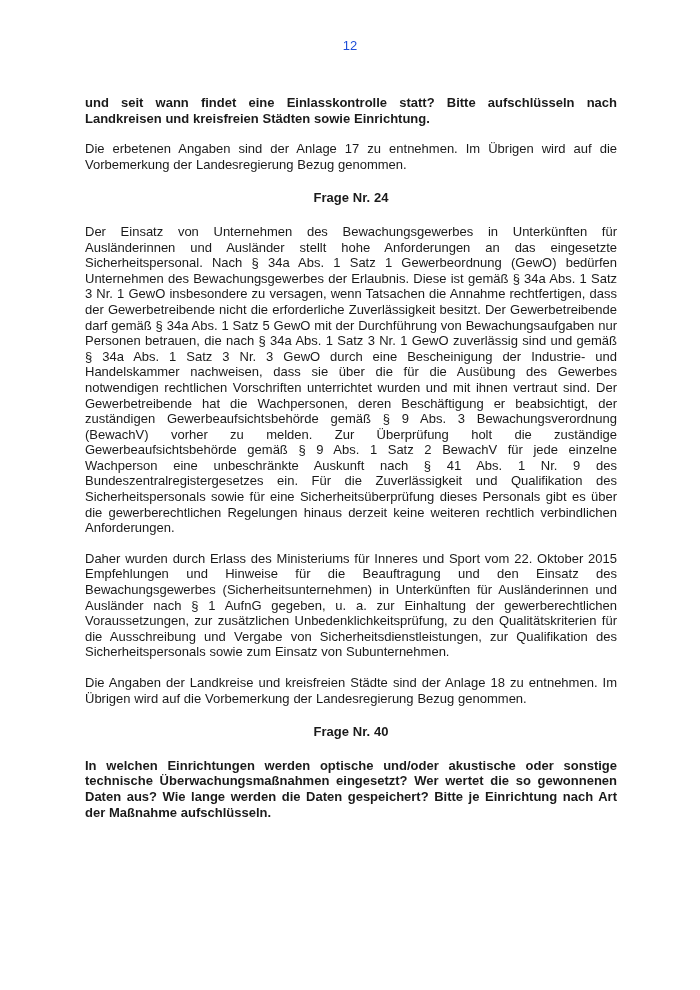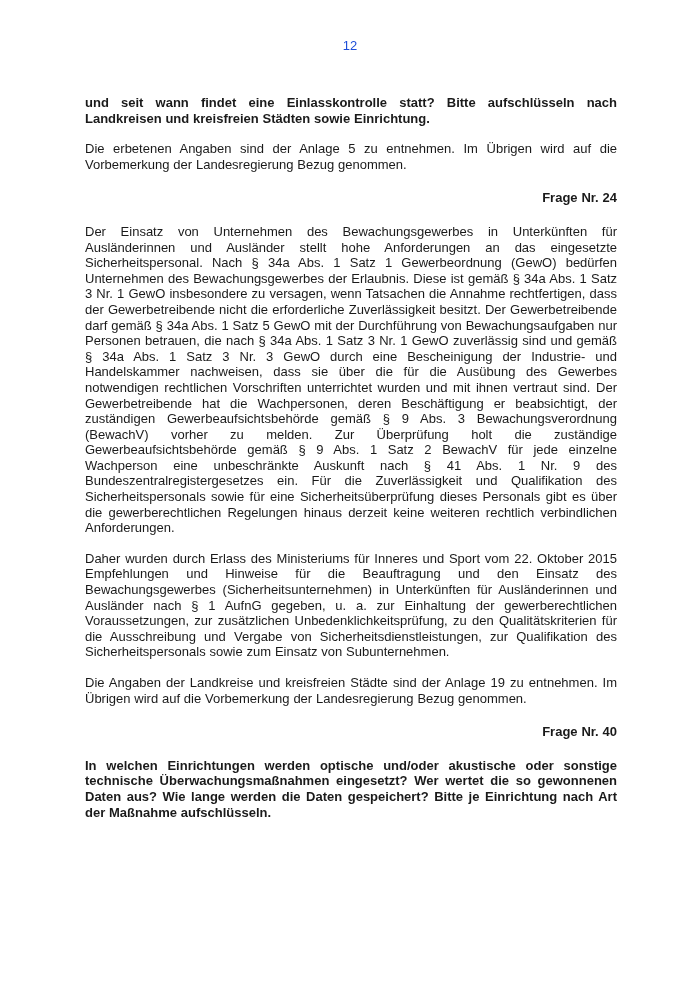--- a/index.html
+++ b/index.html
@@ -40,45 +40,45 @@
     hyphens: auto;
     -webkit-hyphens: auto;
     word-spacing: 0.2px;
   }
   .content p.bold {
     font-weight: bold;
   }
   .content p.heading {
     font-weight: bold;
     margin: 18px 0 18px 0;
-    text-align: right;
+    text-align: center;
   }
   .content p.spaced-top {
     margin-top: 3px;
   }
 </style>
 </head>
 <body>
 
 <div class="page">
   <div class="page-number">12</div>
 
   <div class="content">
 
     <p class="bold">und seit wann findet eine Einlasskontrolle statt? Bitte aufschlüsseln nach Landkreisen und kreisfreien Städten sowie Einrichtung.</p>
 
-    <p>Die erbetenen Angaben sind der Anlage 5 zu entnehmen. Im Übrigen wird auf die Vorbemerkung der Landesregierung Bezug genommen.</p>
+    <p>Die erbetenen Angaben sind der Anlage 17 zu entnehmen. Im Übrigen wird auf die Vorbemerkung der Landesregierung Bezug genommen.</p>
 
     <p class="heading">Frage Nr. 24</p>
 
 
     <p class="spaced-top">Der Einsatz von Unternehmen des Bewachungsgewerbes in Unterkünften für Ausländerinnen und Ausländer stellt hohe Anforderungen an das eingesetzte Sicherheitspersonal. Nach § 34a Abs. 1 Satz 1 Gewerbeordnung (GewO) bedürfen Unternehmen des Bewachungsgewerbes der Erlaubnis. Diese ist gemäß § 34a Abs. 1 Satz 3 Nr. 1 GewO insbesondere zu versagen, wenn Tatsachen die Annahme rechtfertigen, dass der Gewerbetreibende nicht die erforderliche Zuverlässigkeit besitzt. Der Gewerbetreibende darf gemäß § 34a Abs. 1 Satz 5 GewO mit der Durchführung von Bewachungsaufgaben nur Personen betrauen, die nach § 34a Abs. 1 Satz 3 Nr. 1 GewO zuverlässig sind und gemäß § 34a Abs. 1 Satz 3 Nr. 3 GewO durch eine Bescheinigung der Industrie- und Handelskammer nachweisen, dass sie über die für die Ausübung des Gewerbes notwendigen rechtlichen Vorschriften unterrichtet wurden und mit ihnen vertraut sind. Der Gewerbetreibende hat die Wachpersonen, deren Beschäftigung er beabsichtigt, der zuständigen Gewerbeaufsichtsbehörde gemäß § 9 Abs. 3 Bewachungsverordnung (BewachV) vorher zu melden. Zur Überprüfung holt die zuständige Gewerbeaufsichtsbehörde gemäß § 9 Abs. 1 Satz 2 BewachV für jede einzelne Wachperson eine unbeschränkte Auskunft nach § 41 Abs. 1 Nr. 9 des Bundeszentralregistergesetzes ein. Für die Zuverlässigkeit und Qualifikation des Sicherheitspersonals sowie für eine Sicherheitsüberprüfung dieses Personals gibt es über die gewerberechtlichen Regelungen hinaus derzeit keine weiteren rechtlich verbindlichen Anforderungen.</p>
 
     <p>Daher wurden durch Erlass des Ministeriums für Inneres und Sport vom 22. Oktober 2015 Empfehlungen und Hinweise für die Beauftragung und den Einsatz des Bewachungsgewerbes (Sicherheitsunternehmen) in Unterkünften für Ausländerinnen und Ausländer nach § 1 AufnG gegeben, u. a. zur Einhaltung der gewerberechtlichen Voraussetzungen, zur zusätzlichen Unbedenklichkeitsprüfung, zu den Qualitätskriterien für die Ausschreibung und Vergabe von Sicherheitsdienstleistungen, zur Qualifikation des Sicherheitspersonals sowie zum Einsatz von Subunternehmen.</p>
 
-    <p>Die Angaben der Landkreise und kreisfreien Städte sind der Anlage 19 zu entnehmen. Im Übrigen wird auf die Vorbemerkung der Landesregierung Bezug genommen.</p>
+    <p>Die Angaben der Landkreise und kreisfreien Städte sind der Anlage 18 zu entnehmen. Im Übrigen wird auf die Vorbemerkung der Landesregierung Bezug genommen.</p>
 
     <p class="heading">Frage Nr. 40</p>
 
     <p class="bold">In welchen Einrichtungen werden optische und/oder akustische oder sonstige technische Überwachungsmaßnahmen eingesetzt? Wer wertet die so gewonnenen Daten aus? Wie lange werden die Daten gespeichert? Bitte je Einrichtung nach Art der Maßnahme aufschlüsseln.</p>
 
   </div>
 </div>
 
 </body></html>

